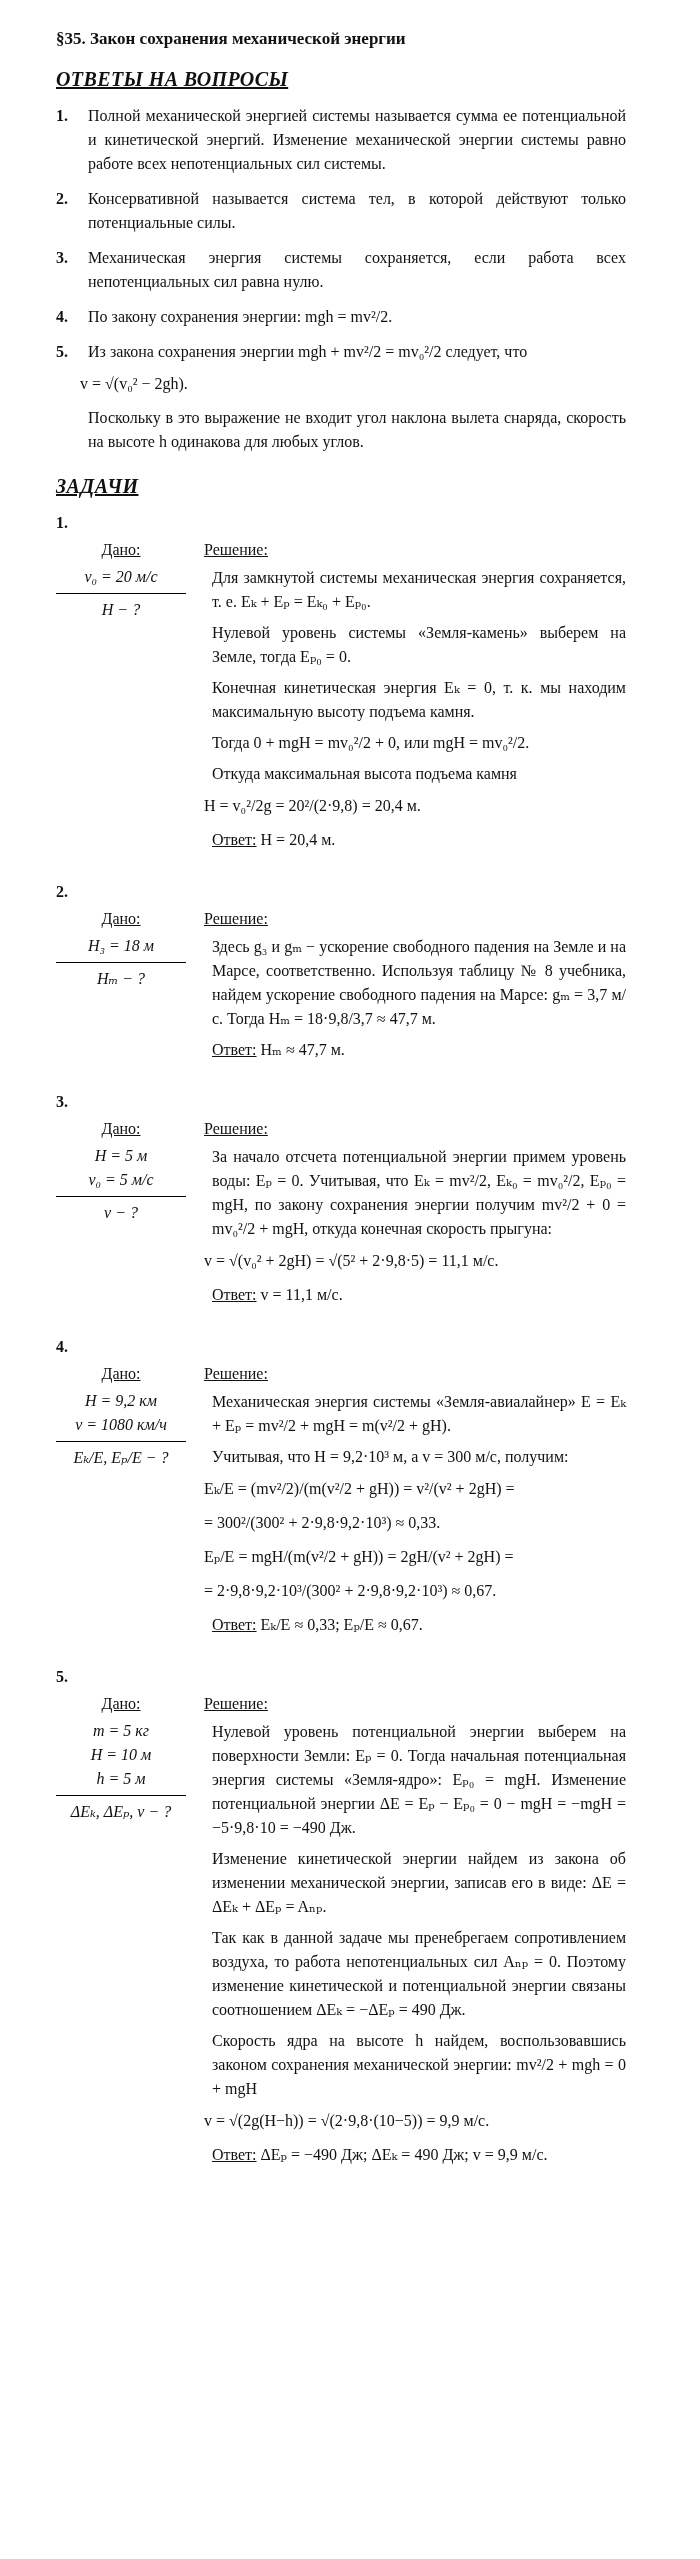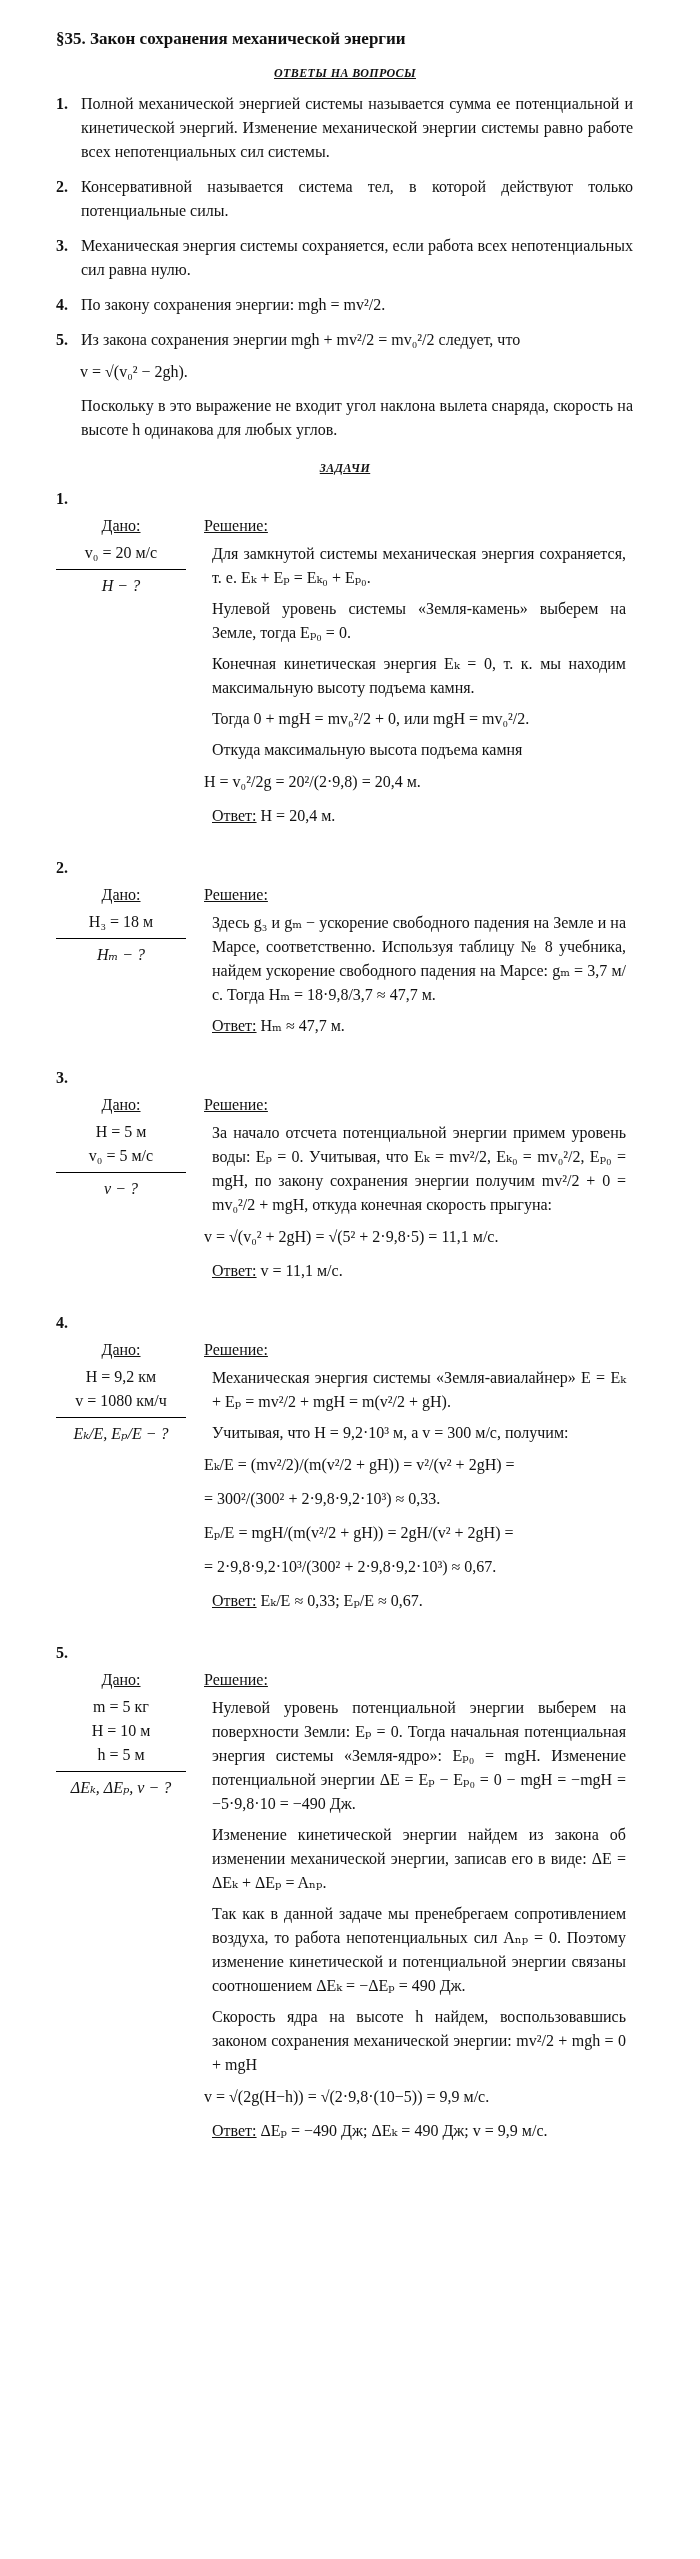--- a/index.html
+++ b/index.html
@@ -8,37 +8,37 @@
     box-sizing: border-box;
     width: 700px;
     min-height: 2559px;
     padding: 26px 66px 40px 56px;
     background: #ffffff;
     font-size: 16px;
     line-height: 1.5;
   }
   .title { font-size: 17px; font-weight: bold; margin: 0 0 12px 0; }
   .section-heading {
-    text-align: center; font-weight: bold; font-style: italic;
-    text-decoration: underline; font-size: 12px; margin: 12px 0 10px;
+    font-weight: bold; font-style: italic;
+    text-decoration: underline; font-size: 20px; margin: 12px 0 10px;
     letter-spacing: 0.4px;
   }
   .answers { margin-bottom: 6px; }
   .ans { display: flex; margin-bottom: 6px; }
   .ans .num { font-weight: bold; flex: 0 0 24px; }
   .ans-text { flex: 1; text-align: justify; }
-  .ans-text p { margin: 0 1px 5px; }
+  .ans-text p { margin: 0 8px 5px; }
   .formula { text-align: left; margin: 8px 0 10px; }
   .problem { margin-bottom: 28px; }
   .pnum { font-weight: bold; margin-bottom: 3px; }
   .prow { display: flex; }
   .given { flex: 0 0 130px; margin-right: 18px; text-align: center; }
   .given-label { text-decoration: underline; margin-bottom: 3px; }
   .given-vals { border-bottom: 1.5px solid #000; padding-bottom: 4px; margin-bottom: 4px; }
-  .gv { }
+  .gv { font-style: italic; }
   .find { font-style: italic; }
   .sol { flex: 1; text-align: justify; }
   .sol-label { text-decoration: underline; margin-bottom: 4px; }
   .sp { margin: 0 8px 7px; }
   .answer-line { margin: 6px 8px 0; }
   .ans-label { text-decoration: underline; }
 </style>
 </head>
 <body>
 
@@ -100,21 +100,21 @@
           <div class="gv">v₀ = 20 м/с</div>
         </div>
         <div class="find">H − ?</div>
       </div>
       <div class="sol">
         <div class="sol-label">Решение:</div>
         <p class="sp">Для замкнутой системы механическая энергия сохраняется, т. е. Eₖ + Eₚ = Eₖ₀ + Eₚ₀.</p>
         <p class="sp">Нулевой уровень системы «Земля-камень» выберем на Земле, тогда Eₚ₀ = 0.</p>
         <p class="sp">Конечная кинетическая энергия Eₖ = 0, т. к. мы находим максимальную высоту подъема камня.</p>
         <p class="sp">Тогда 0 + mgH = mv₀²/2 + 0, или mgH = mv₀²/2.</p>
-        <p class="sp">Откуда максимальную высота подъема камня</p>
+        <p class="sp">Откуда максимальная высота подъема камня</p>
         <div class="formula">H = v₀²/2g = 20²/(2·9,8) = 20,4 м.</div>
         <p class="answer-line"><span class="ans-label">Ответ:</span> <span>H = 20,4 м.</span></p>
       </div>
     </div>
   </section>
 
   <section class="problem">
     <div class="pnum">2.</div>
     <div class="prow">
       <div class="given">

